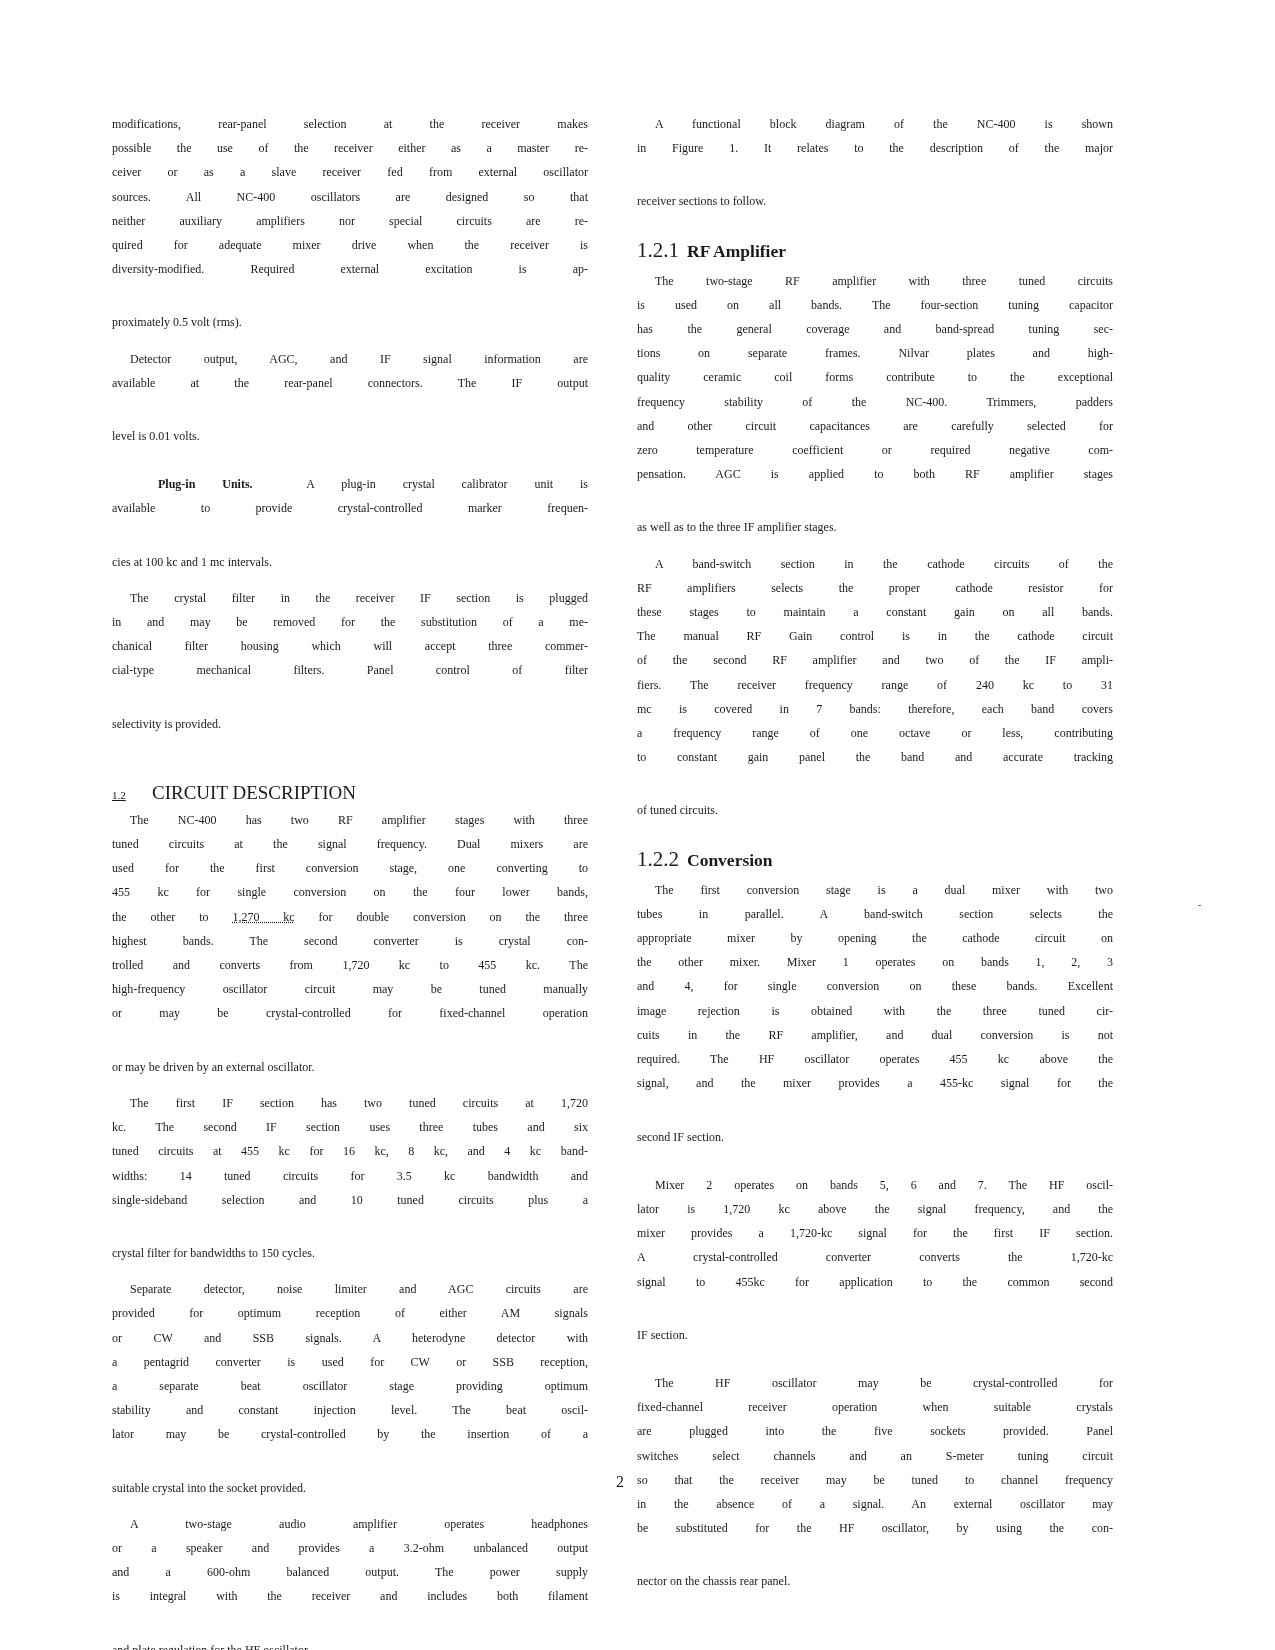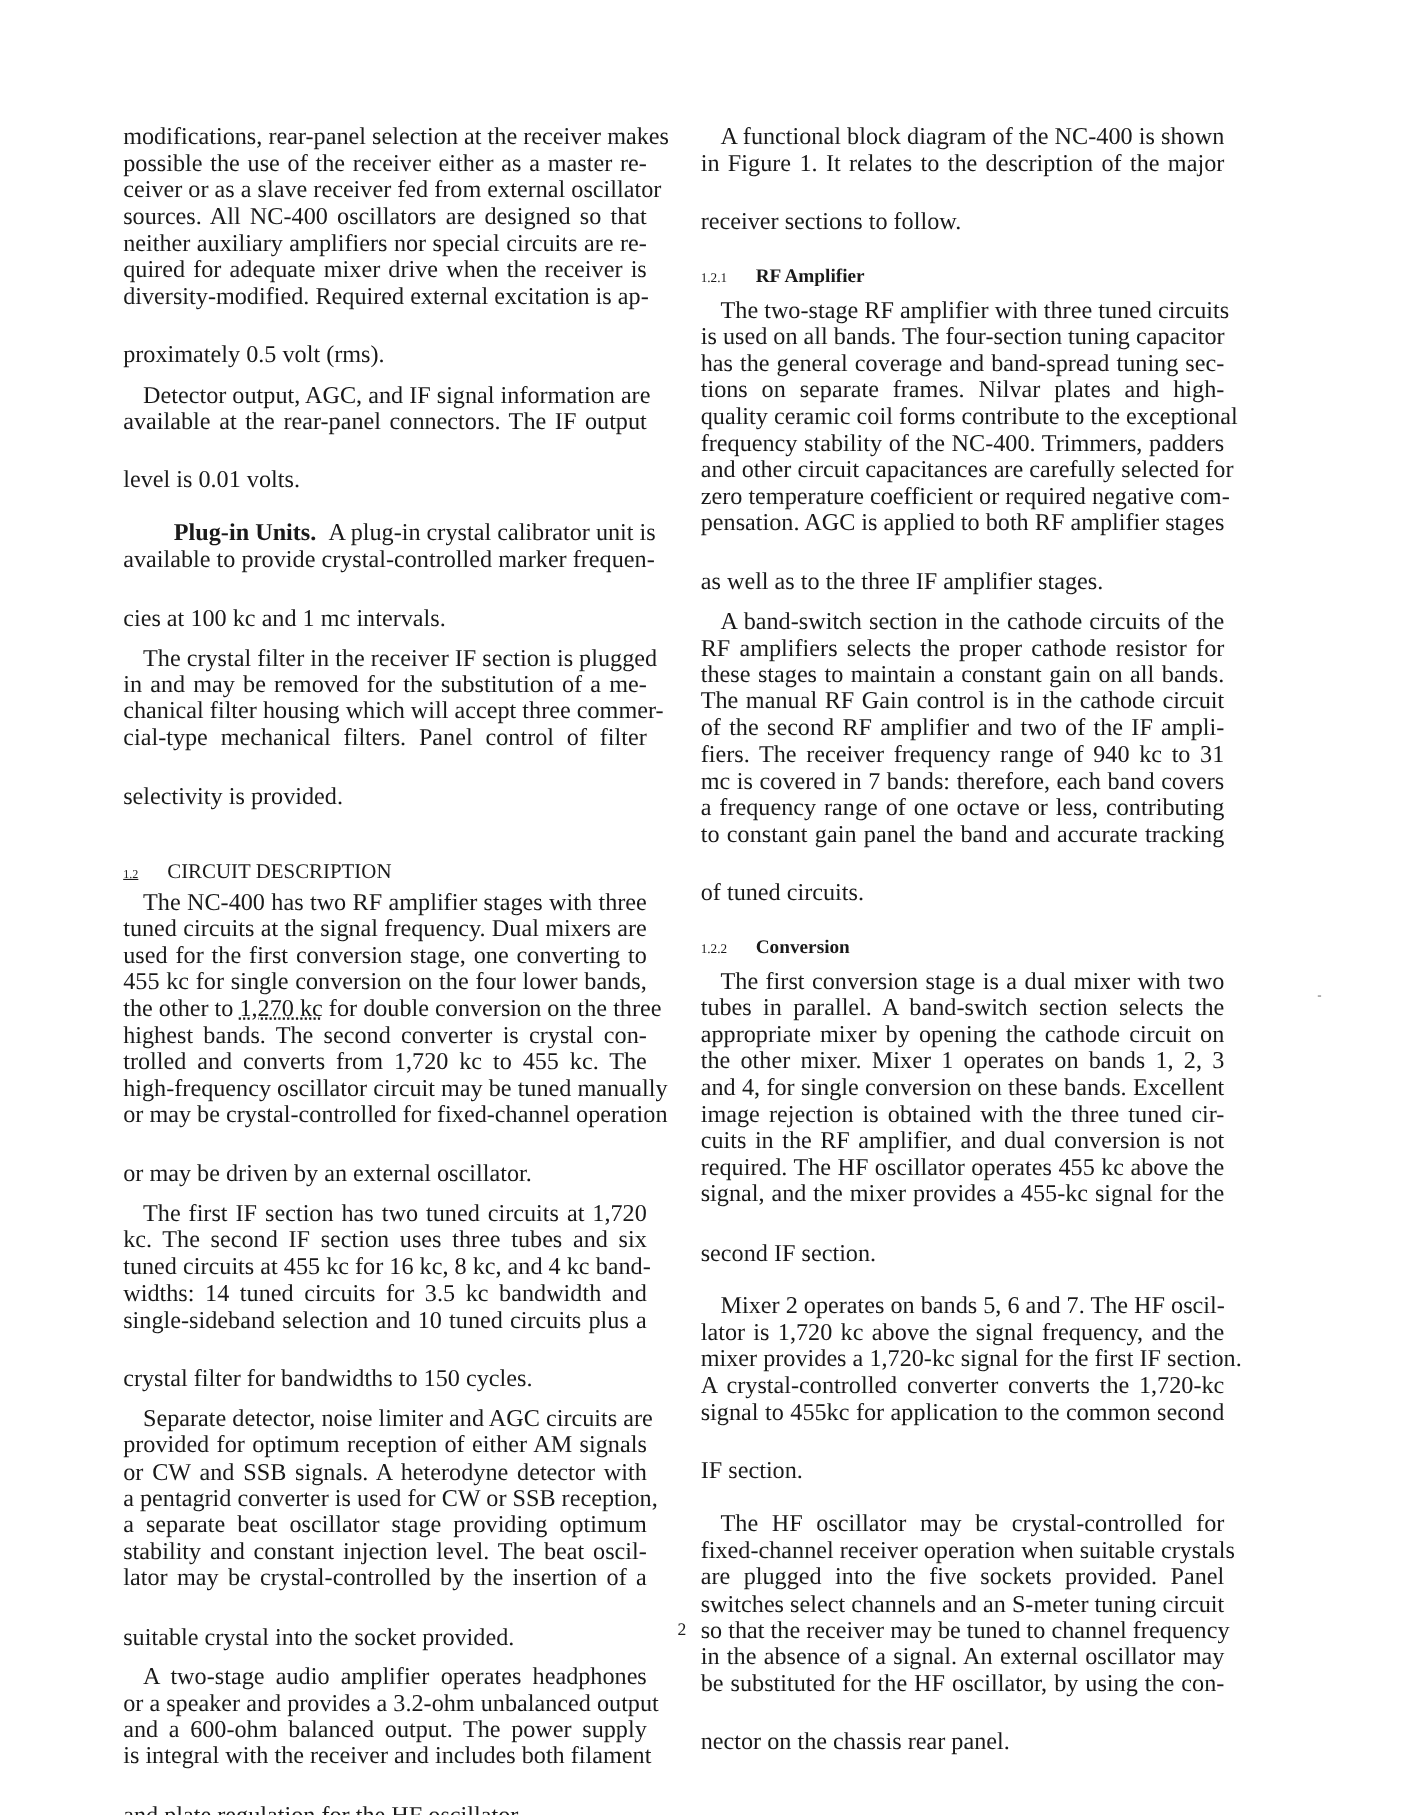--- a/index.html
+++ b/index.html
@@ -1,31 +1,31 @@
 <!DOCTYPE html>
 <html><head>
 <meta charset="utf-8">
 <style>
   html, body { margin: 0; padding: 0; background: #ffffff; }
   body { width: 1275px; height: 1650px; position: relative; overflow: hidden;
          font-family: "Liberation Serif", "DejaVu Serif", serif; color: #1a1a1a; }
   .col { position: absolute; top: 112px; width: 476px; }
   .col-left { left: 112px; }
   .col-right { left: 637px; }
-  .para { margin: 0; font-size: 22px; line-height: 24.2px; text-align: justify; }
+  .para { margin: 0; font-size: 12px; line-height: 24.2px; text-align: justify; }
   .line { display: block; white-space: nowrap; text-align-last: justify; }
   .line.last { text-align-last: left; margin-top: 29px; }
   .indent { padding-left: 18px; }
   .gap-s { height: 12px; }
   .gap-m { height: 24px; }
   .gap-l { height: 44px; }
   .heading { margin: 0; font-size: 19px; line-height: 26px; font-weight: normal; }
   .heading .num { display: inline-block; width: 40px; font-size: 11px; text-decoration: underline; }
   .subheading { margin: 0; font-size: 17.5px; line-height: 24px; font-weight: bold; }
-  .subheading .num { display: inline-block; width: 50px; font-weight: normal; font-size: 12px; }
+  .subheading .num { display: inline-block; width: 50px; font-weight: normal; font-size: 21px; }
   .runin { font-weight: bold; margin-left: 28px; }
   .ul { text-decoration: underline dotted; }
   .page-number { position: absolute; top: 1473px; left: 0; width: 1240px; text-align: center; font-size: 16px; }
   .speck { position: absolute; left: 1198px; top: 905px; width: 3px; height: 1px; background: #777; }
 </style>
 </head>
 <body>
 
 <div class="col col-left">
 
@@ -140,21 +140,21 @@
     <span class="line last">as well as to the three IF amplifier stages.</span>
   </p>
   <div class="gap-s"></div>
 
   <p class="para">
     <span class="line indent">A band-switch section in the cathode circuits of the</span>
     <span class="line">RF amplifiers selects the proper cathode resistor for</span>
     <span class="line">these stages to maintain a constant gain on all bands.</span>
     <span class="line">The manual RF Gain control is in the cathode circuit</span>
     <span class="line">of the second RF amplifier and two of the IF ampli-</span>
-    <span class="line">fiers.  The receiver frequency range of 940 kc to 31</span>
+    <span class="line">fiers.  The receiver frequency range of 240 kc to 31</span>
     <span class="line">mc is covered in 7 bands: therefore, each band covers</span>
     <span class="line">a frequency range of one octave or less, contributing</span>
     <span class="line">to constant gain panel the band and accurate tracking</span>
     <span class="line last">of tuned circuits.</span>
   </p>
   <div class="gap-m"></div>
 
   <h3 class="subheading">
     <span class="num">1.2.2</span><span>Conversion</span>
   </h3>

